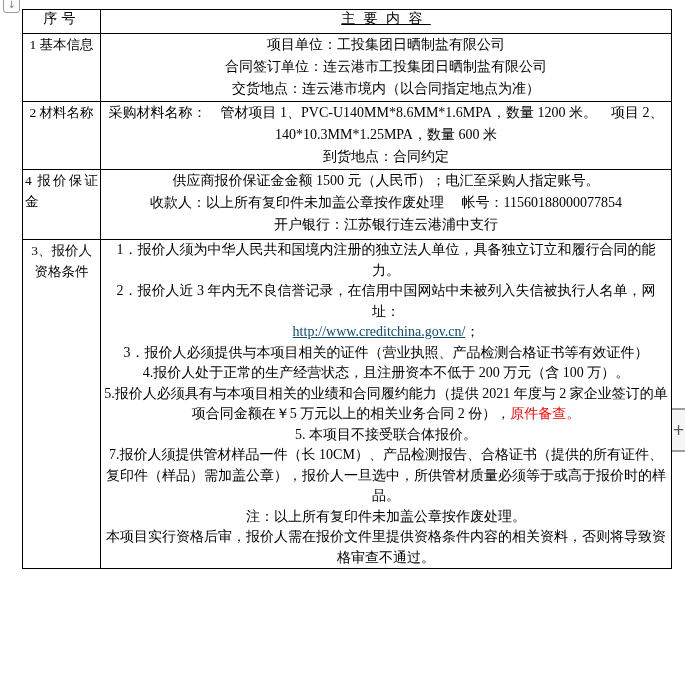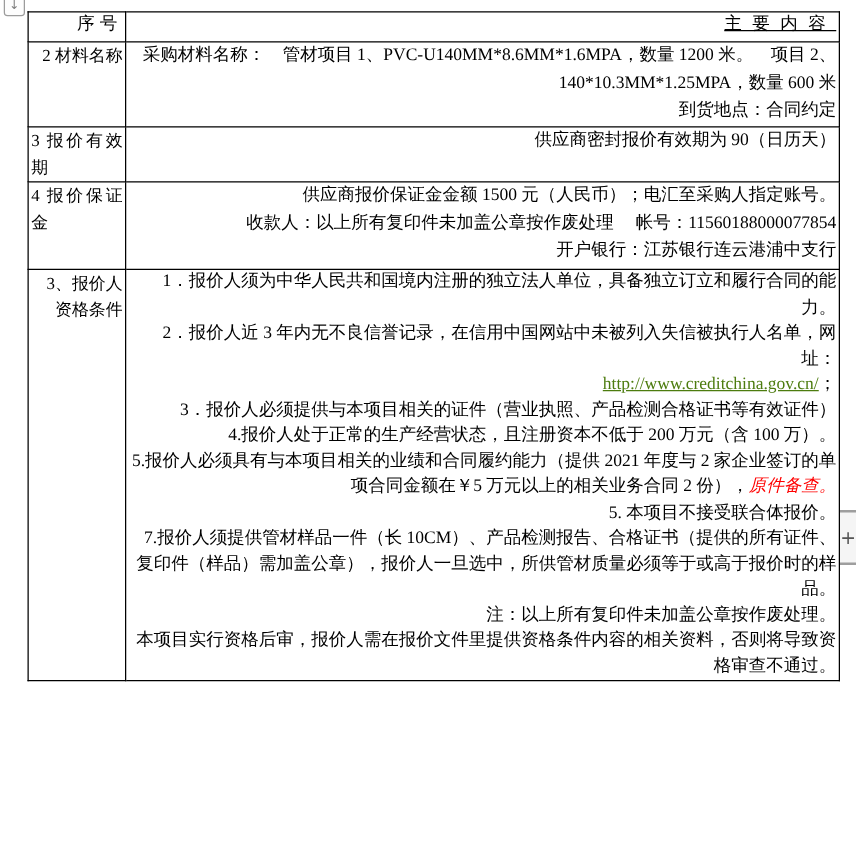--- a/index.html
+++ b/index.html
@@ -37,21 +37,21 @@
     width:650px;
     border-collapse:collapse;
     table-layout:fixed;
     font-size:14px;
   }
   table.doc td, table.doc th{
     border:1px solid #000;
     padding:0 2px;
     vertical-align:top;
     font-weight:normal;
-    text-align:right;
+    text-align:center;
     overflow:hidden;
   }
   col.c1{width:78px;}
   th{height:23px;vertical-align:middle;}
   .h1{letter-spacing:0.3em;}
   .h2{letter-spacing:0.6em;text-decoration:underline;}
   td.num{
     vertical-align:middle;
     font-size:13.5px;
     line-height:21px;
@@ -63,56 +63,58 @@
   }
   td.content{line-height:22px;}
   .ln{margin:0;}
   tr.r1{height:68px;}
   tr.r2{height:68px;}
   tr.r3{height:44px;}
   tr.r4{height:70px;margin-left:36px;}
   tr.r5{height:110px;}
   tr.r6{height:268px;}
   tr.r6 td.content{line-height:20.5px;}
-  .red{color:#ff0000;font-style:italic;}
+  .red{color:#ff0000;}
   .bold{font-weight:normal;}
-  a.url{color:#4d7c0f;text-decoration:underline;cursor:pointer;}
+  a.url{color:#0c4a6e;text-decoration:underline;cursor:pointer;}
 </style>
 </head>
 <body>
 
 <div class="anchor">↓</div>
 
 <table class="doc">
   <colgroup>
       <col class="c1">
       <col>
     </colgroup>
 
   <tbody>
       <tr>
     <th class="h1">序号</th>
     <th class="h2">主要内容</th>
   </tr>
 
+  <tr class="r1">
+    <td class="num">1 基本信息</td>
+    <td class="content">
+      <div class="ln">项目单位：工投集团日晒制盐有限公司</div>
+      <div class="ln">合同签订单位：连云港市工投集团日晒制盐有限公司</div>
+      <div class="ln">交货地点：连云港市境内（以合同指定地点为准）</div>
+    </td>
+  </tr>
 
   <tr class="r2">
     <td class="num">2 材料名称</td>
     <td class="content">
       <div class="ln">采购材料名称：　管材项目 1、PVC-U140MM*8.6MM*1.6MPA，数量 1200 米。　项目 2、140*10.3MM*1.25MPA，数量 600 米</div>
       <div class="ln">到货地点：合同约定</div>
     </td>
   </tr>
 
-  <tr class="r3">
-    <td class="num just">3 报价有效期</td>
-    <td class="content">
-      <div class="ln">供应商密封报价有效期为 90（日历天）</div>
-    </td>
-  </tr>
 
   <tr class="r4">
     <td class="num just">4 报价保证金</td>
     <td class="content">
       <div class="ln">供应商报价保证金金额 1500 元（人民币）；电汇至采购人指定账号。</div>
       <div class="ln">收款人：以上所有复印件未加盖公章按作废处理　 帐号：11560188000077854</div>
       <div class="ln">开户银行：江苏银行连云港浦中支行</div>
     </td>
   </tr>
 

